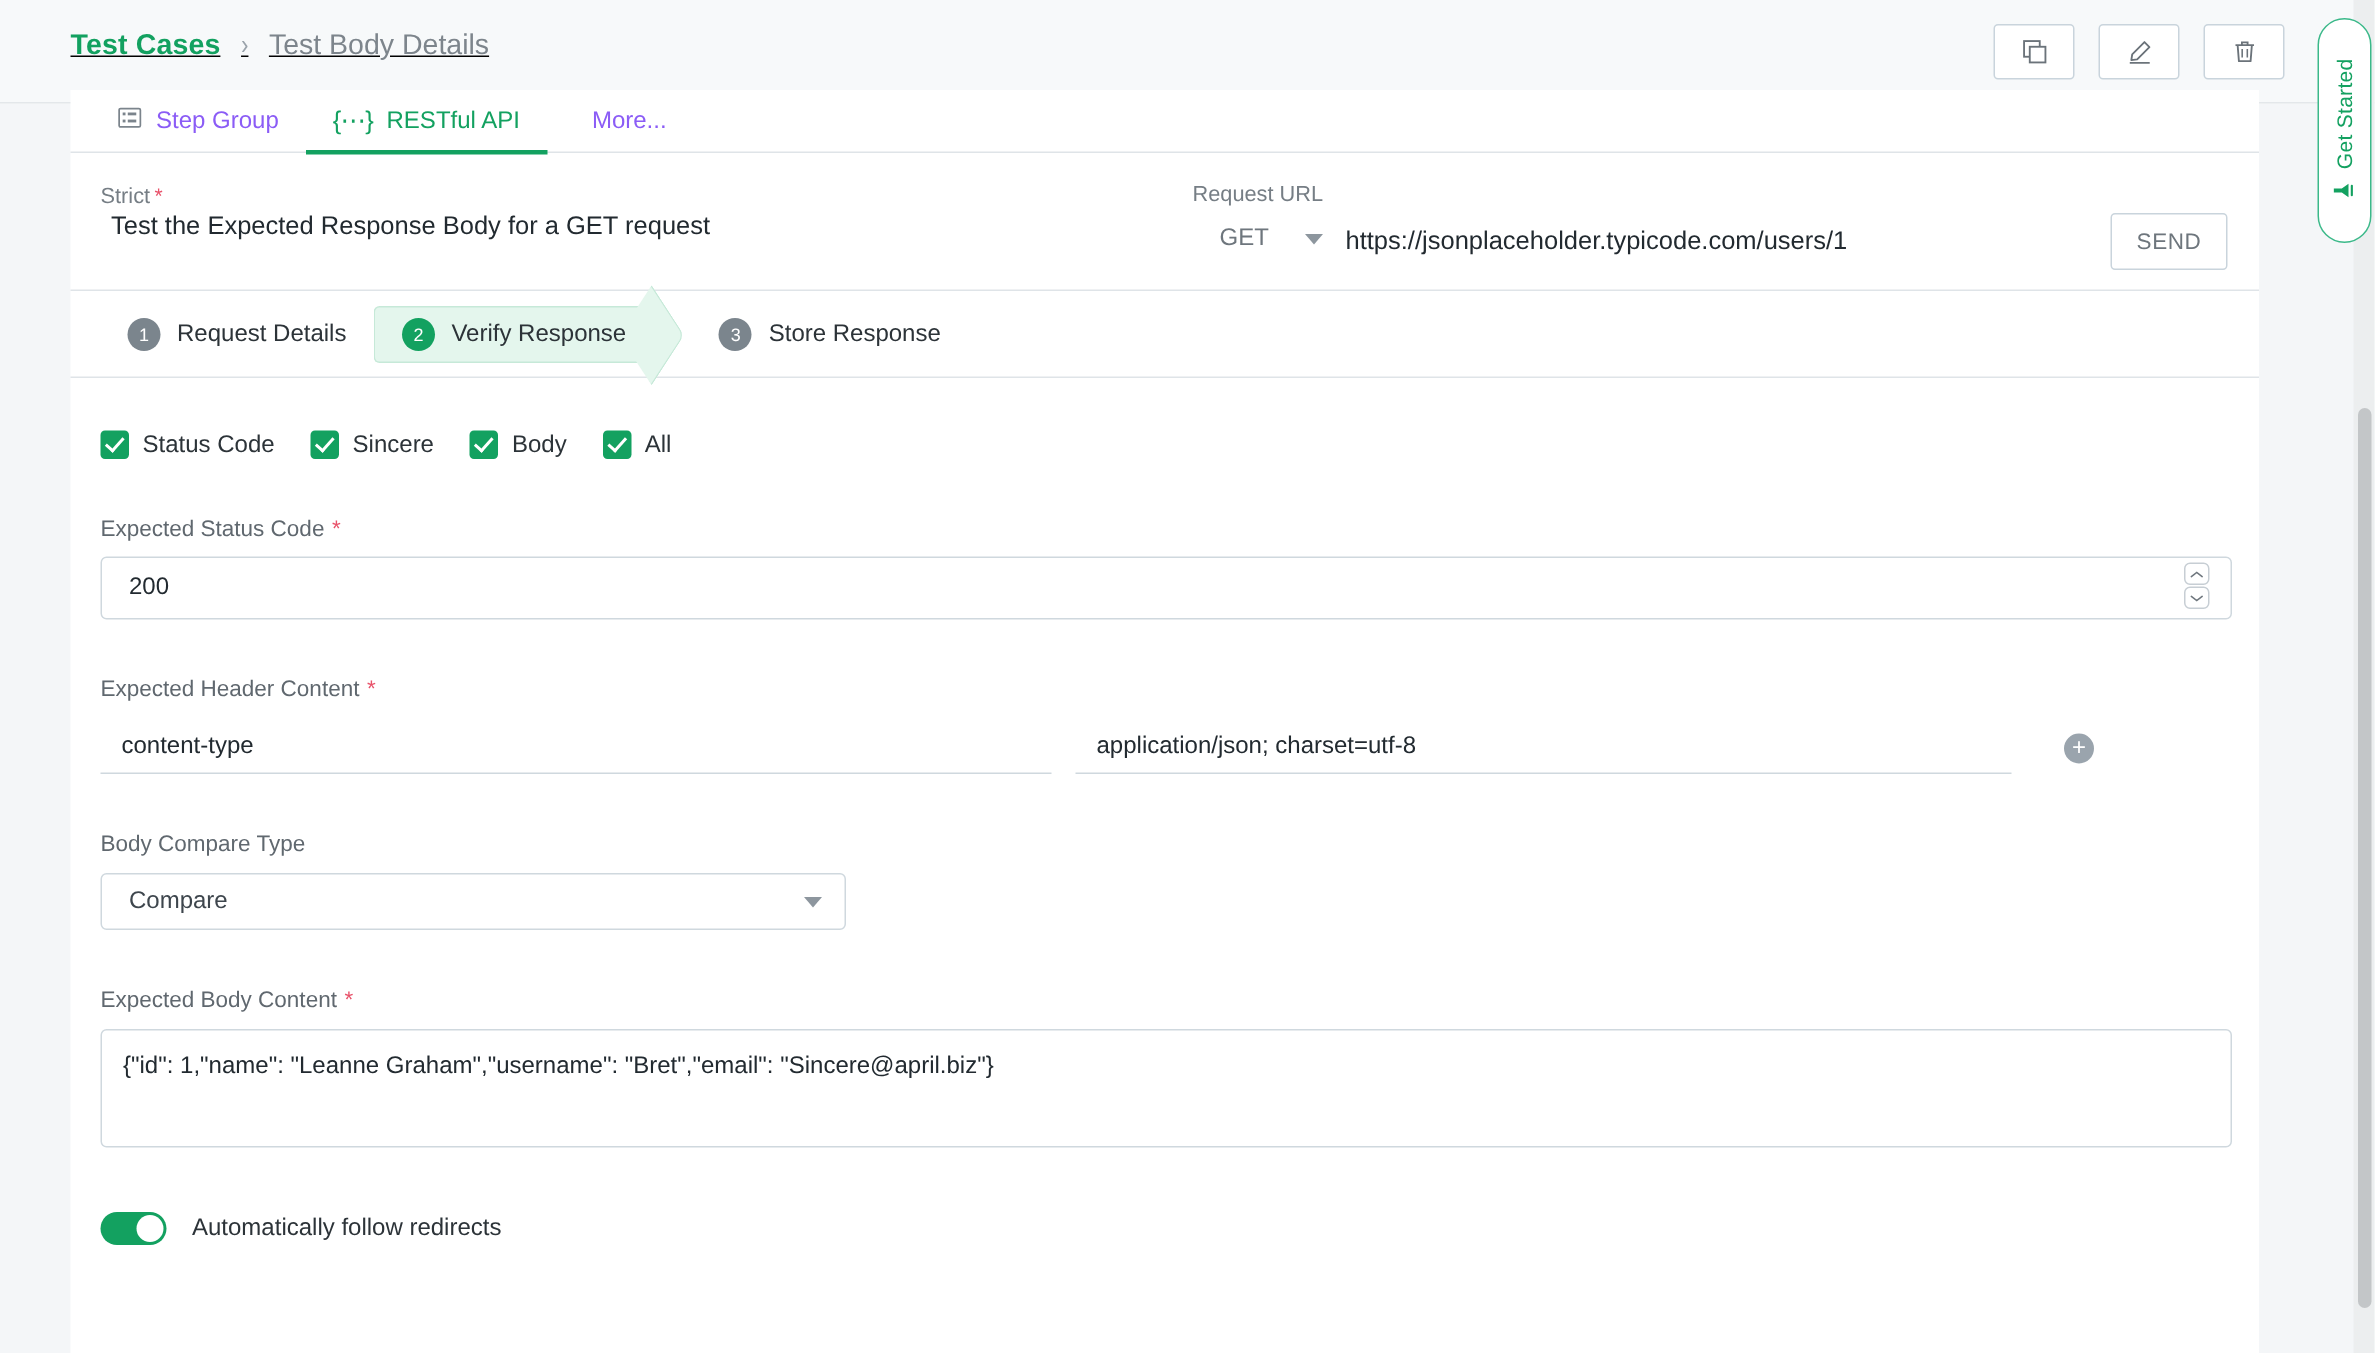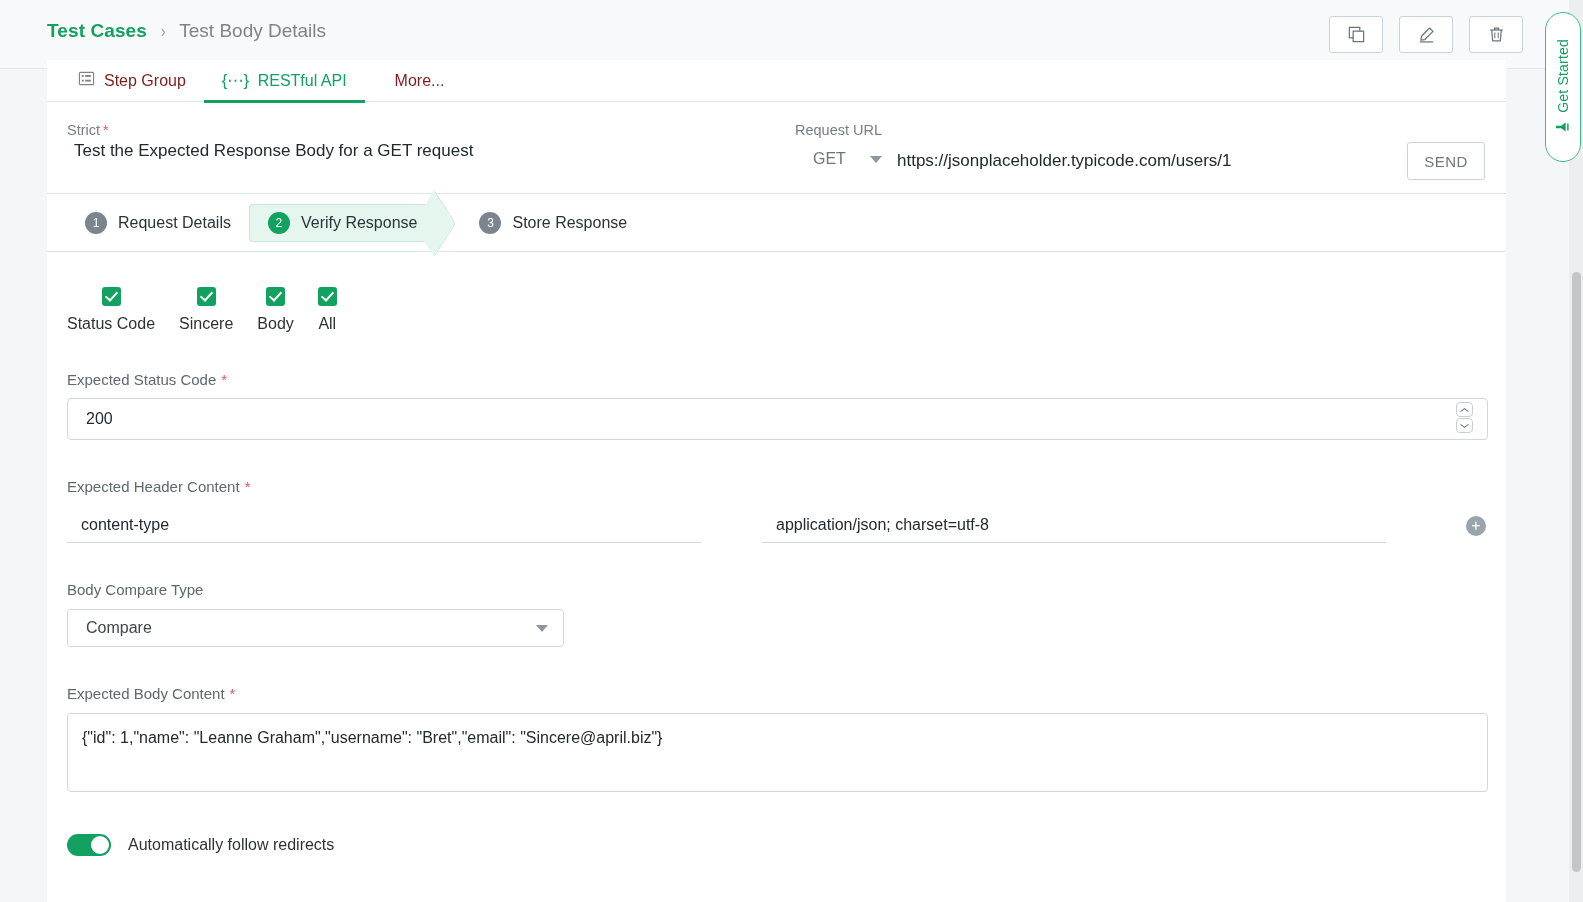--- a/index.html
+++ b/index.html
@@ -18,20 +18,21 @@
   .topbar {
     position: absolute; top: 0; left: 0;
     width: 1583px; height: 69px;
     background: #f7f9fa;
     border-bottom: 1px solid #e3e7ea;
   }
   .breadcrumb {
     position: absolute; left: 47px; top: 20px;
     display: flex; align-items: center; gap: 13px;
     font-size: 19px;
+    text-decoration: underline;
   }
   .bc-root { color: #13a160; font-weight: bold; letter-spacing: .1px; }
   .bc-sep { color: #9aa3ab; font-size: 19px; font-weight: 300; transform: scaleX(.78); }
   .bc-cur { color: #7d858c; font-size: 19px; }
 
   .tool-btns {
     position: absolute; right: 60px; top: 16px;
     display: flex; gap: 16px;
   }
   .tool-btn {
@@ -73,21 +74,21 @@
   
   .tabs {
     position: relative; height: 42px;
     border-bottom: 1px solid #dfe4e8;
     display: flex; align-items: center;
     padding-left: 13px;
   }
   .tab {
     display: flex; align-items: center; gap: 9px;
     height: 42px; padding: 0 18px;
-    font-size: 16px; color: #7f1d1d;
+    font-size: 16px; color: #8b5cf6;
     cursor: pointer; position: relative;
   }
   .tab.active { color: #13a160; }
   .tab.active::after {
     content: ""; position: absolute;
     left: 0; right: 0; bottom: -1px; height: 3px;
     background: #13a160;
   }
   .tab-braces { color: #13a160; font-size: 17px; line-height: 1; letter-spacing: -.5px; }
   .tab-more { padding-left: 30px; }
@@ -186,21 +187,21 @@
   }
   .step.active { z-index: 1; }
 
   
   .form { position: relative; padding: 0 20px; }
 
   .checks {
     display: flex; align-items: center; gap: 24px;
     margin-top: 35px; padding-left: 0px;
   }
-  .check { display: flex; align-items: center; gap: 9px; cursor: pointer; flex-direction: column; }
+  .check { display: flex; align-items: center; gap: 9px; cursor: pointer; }
   .cbox {
     width: 19px; height: 19px; border-radius: 3px;
     background: #13a160; position: relative;
   }
   .cbox::after {
     content: ""; position: absolute;
     left: 6px; top: 2px; width: 5px; height: 10px;
     border: solid #ffffff; border-width: 0 2.4px 2.4px 0;
     transform: rotate(42deg);
   }
@@ -224,21 +225,21 @@
   }
   .spin-btn {
     width: 17px; height: 15px;
     border: 1px solid #c7ced4; border-radius: 4px;
     background: #fff;
     display: flex; align-items: center; justify-content: center;
   }
 
   .hdr-row {
     display: flex; align-items: flex-end;
-    margin-top: 12px; gap: 0; justify-content: space-between;
+    margin-top: 12px; gap: 0;
   }
   .hdr-key, .hdr-val {
     height: 36px; border: none;
     border-bottom: 1px solid #cfd8de;
     outline: none; background: transparent;
     font-size: 16px; color: #222a30;
     font-family: "Liberation Sans", sans-serif;
     padding: 0 14px;
   }
   .hdr-key { width: 634px; }

